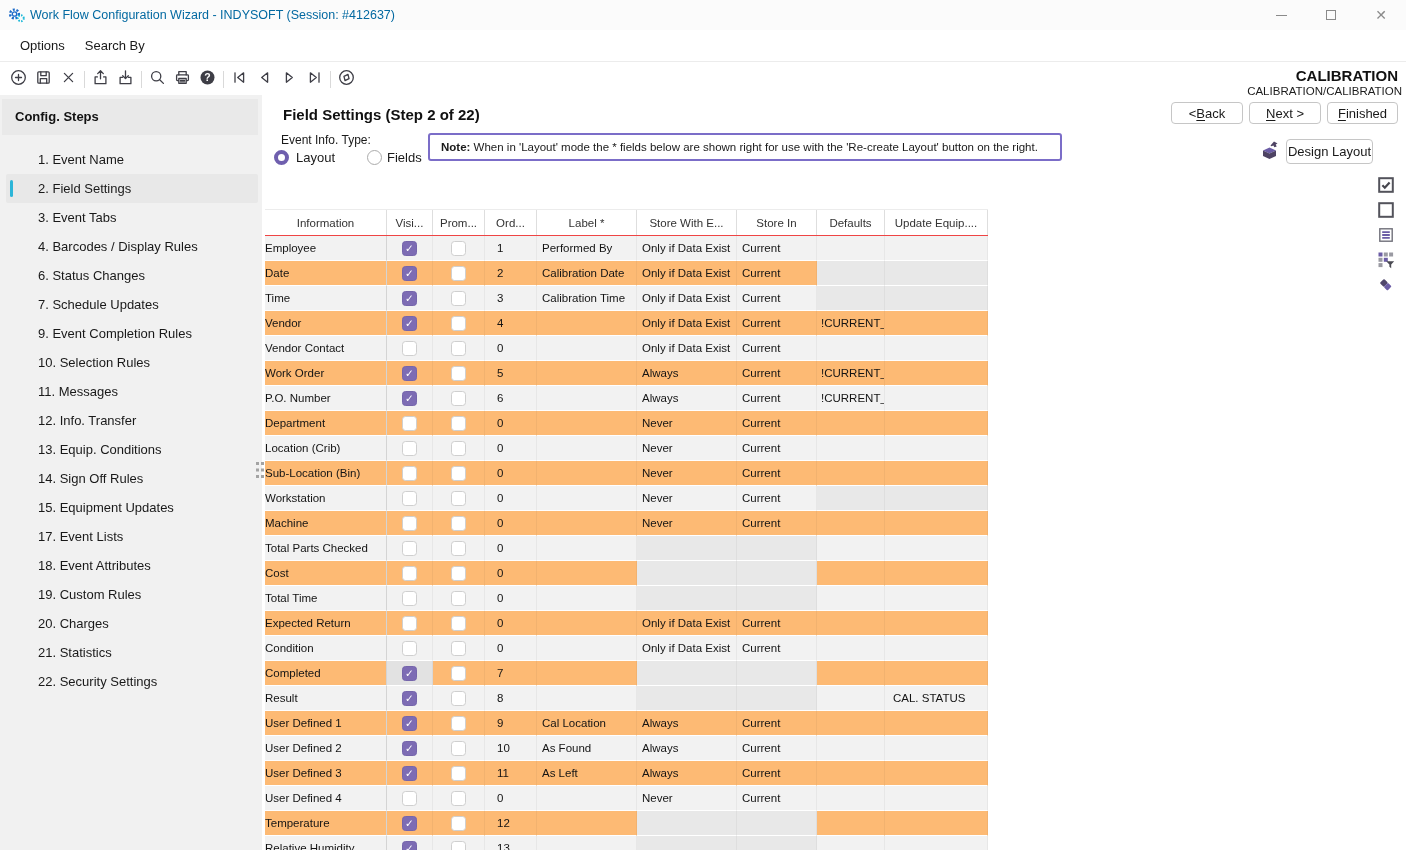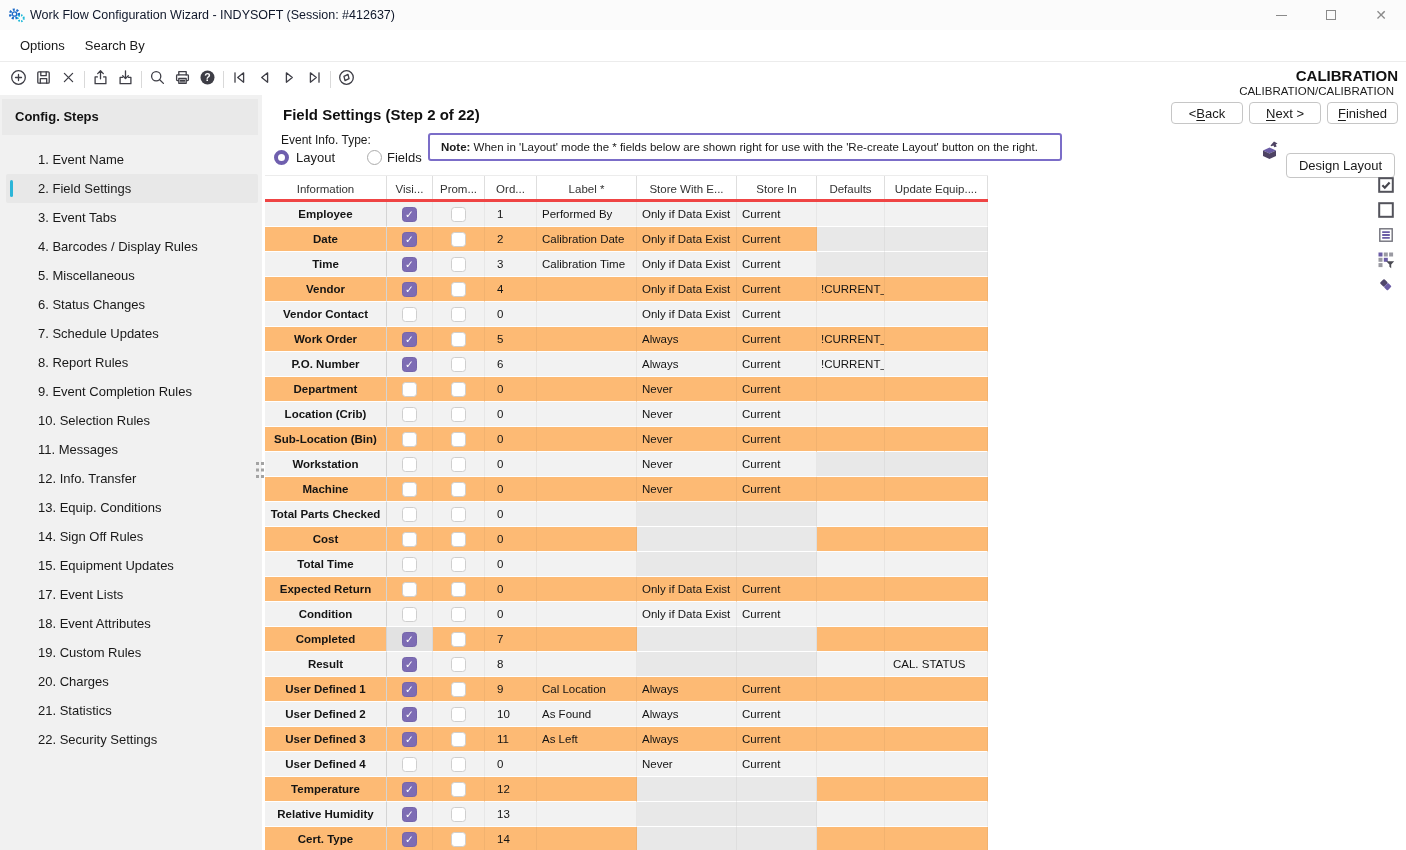--- a/index.html
+++ b/index.html
@@ -3,21 +3,21 @@
 <meta charset="utf-8">
 <style>
   * { box-sizing: border-box; margin:0; padding:0; }
   html,body { width:1406px; height:850px; overflow:hidden; background:#fff;
     font-family:"Liberation Sans", sans-serif; color:#1a1a1a; }
   .abs { position:absolute; }
 
   
   #titlebar { left:0; top:0; width:1406px; height:30px; background:#fbfbfb; }
   #app-icon { left:8px; top:7px; width:17px; height:16px; }
-  #win-title { left:30px; top:0; height:30px; line-height:30px; font-size:12.5px; color:#0f172a; }
+  #win-title { left:30px; top:0; height:30px; line-height:30px; font-size:12.5px; color:#0369a1; }
   .win-btn { top:0; width:40px; height:30px; display:flex; align-items:center; justify-content:center; color:#8a8a8a; cursor:default; }
   #btn-min { left:1261px; } #btn-max { left:1311px; } #btn-close { left:1361px; font-size:14px; }
   #btn-min span { display:block; width:11px; height:1px; background:#8a8a8a; }
   #btn-max span { display:block; width:10px; height:10px; border:1px solid #8a8a8a; }
 
   
   #menubar { left:0; top:30px; width:1406px; height:32px; background:#fff; border-bottom:1px solid #ececec; display:flex; align-items:center; padding-left:10px; }
   .menu-item { padding:0 10px; font-size:13px; height:32px; line-height:32px; color:#191919; }
 
   
@@ -42,35 +42,35 @@
   .radio.sel { border:4.5px solid #6f5fae; }
   .radio.unsel { border:1.5px solid #ababab; }
   #radio-layout { left:274px; } #radio-fields { left:367px; }
   .radio-label { top:150px; font-size:13px; }
   #radio-layout-label { left:296px; } #radio-fields-label { left:387px; }
   #note-box { left:428px; top:133px; width:634px; height:28px; border:2px solid #7b6dc8; border-radius:3px; background:#fff; line-height:24px; padding-left:11px; font-size:11.5px; white-space:nowrap; overflow:hidden; }
   #note-box b { font-weight:bold; }
 
   
   #cal-title { right:8px; top:67px; font-size:15px; font-weight:bold; color:#111; text-align:right; }
-  #cal-sub { right:12px; top:85px; font-size:11.5px; color:#1c1c1c; text-align:left; }
+  #cal-sub { right:4px; top:85px; font-size:11.5px; color:#1c1c1c; text-align:left; }
   .btn { top:102px; height:22px; background:#fff; border:1px solid #c6c6c6; border-radius:4px; font-size:13px; color:#191919; display:flex; align-items:center; justify-content:center; cursor:default; }
   #btn-back { left:1171px; width:72px; } #btn-next { left:1249px; width:72px; } #btn-finished { left:1327px; width:71px; }
   .btn u { text-decoration:underline; text-underline-offset:2px; }
   #design-icon { left:1260px; top:140px; width:19px; height:21px; }
-  #btn-design { left:1286px; top:139px; width:109px; height:25px;margin-top:14px; }
+  #btn-design { left:1286px; top:139px; width:87px; height:25px; }
 
   
   #grid { left:265px; top:175px; width:723px; height:675px; overflow:hidden; background:#fff; }
-  #ghead { display:flex; height:27px; border-top:1px solid #ececec; border-bottom:3px solid #ef4444; }
+  #ghead { display:flex; height:27px; border-top:1px solid #ececec; border-bottom:1px solid #ef4444;margin-top:34px; }
   .th { font-size:11.5px; color:#333; text-align:center; line-height:26px; border-right:1px solid #dedede; white-space:nowrap; overflow:hidden; }
   .tr { display:flex; height:25px; background:#fdba74; }
   .tr.odd { background:#f2f2f2; }
   .td { font-size:11.5px; line-height:24px; border-right:1px solid rgba(0,0,0,0.045); border-bottom:1px solid #fff; white-space:nowrap; overflow:hidden; color:#141414; }
-  .td.c-info { text-align:center; border-right:1px solid #d4d4d4;font-weight:bold; }
+  .td.c-info { text-align:left; border-right:1px solid #d4d4d4; }
   .td.c-order { padding-left:12px; }
   .td.c-label, .td.c-store_with, .td.c-store_in { padding-left:5px; }
   .td.c-defaults { padding-left:4px; }
   .td.c-update_equip { padding-left:8px; }
   .td.dis { background:#e8e8e8; }
   .td.hl { background:#e2e2e2; }
   .td.cbcell { display:flex; align-items:center; justify-content:center; }
   .cb { width:15px; height:15px; border-radius:3.5px; border:1px solid #cfcfcf; background:#fff; display:flex; align-items:center; justify-content:center; }
   .cb.checked { background:#7d6cb4; border-color:#7565ab; color:#fff; font-size:10.5px; font-weight:bold; font-family:"DejaVu Sans", sans-serif; }
 
@@ -212,24 +212,22 @@
     </div>
   </div>
 
 <div id="sidebar" class="abs">
   <div id="steps-header">Config. Steps</div>
   <div id="side-items">
       <div class="side-item">1. Event Name</div>
       <div class="side-item selected">2. Field Settings</div>
       <div class="side-item">3. Event Tabs</div>
       <div class="side-item">4. Barcodes / Display Rules</div>
-      <div class="side-item">5. Miscellaneous</div>
       <div class="side-item">6. Status Changes</div>
       <div class="side-item">7. Schedule Updates</div>
-      <div class="side-item">8. Report Rules</div>
       <div class="side-item">9. Event Completion Rules</div>
       <div class="side-item">10. Selection Rules</div>
       <div class="side-item">11. Messages</div>
       <div class="side-item">12. Info. Transfer</div>
       <div class="side-item">13. Equip. Conditions</div>
       <div class="side-item">14. Sign Off Rules</div>
       <div class="side-item">15. Equipment Updates</div>
       <div class="side-item">17. Event Lists</div>
       <div class="side-item">18. Event Attributes</div>
       <div class="side-item">19. Custom Rules</div>

